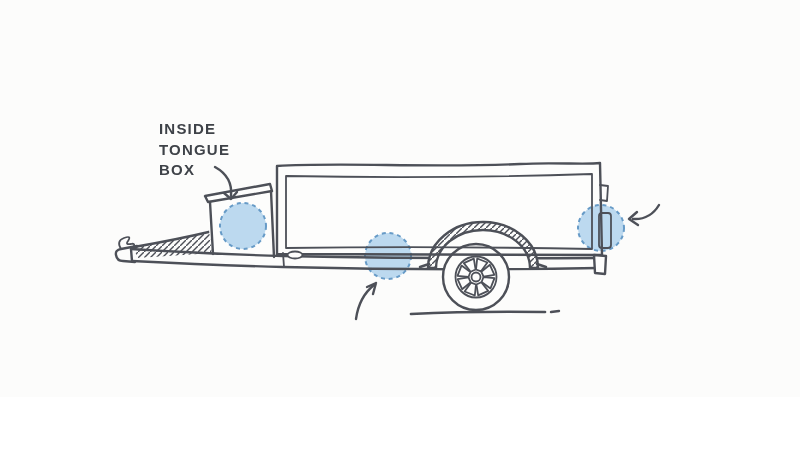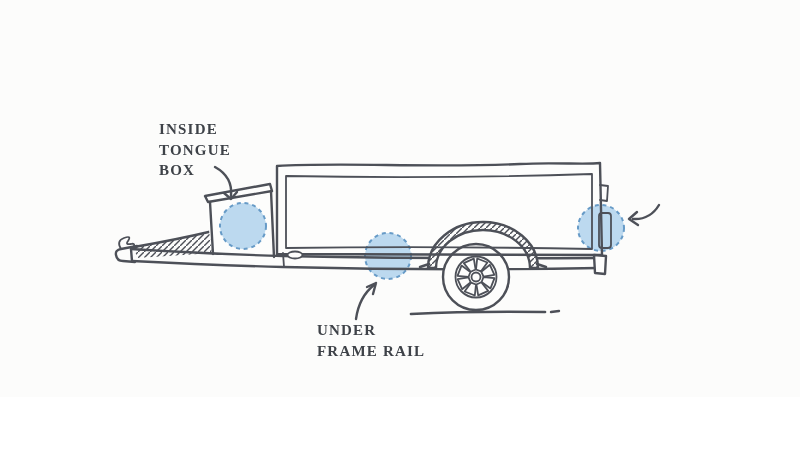--- a/index.html
+++ b/index.html
@@ -1,19 +1,19 @@
 <!DOCTYPE html>
 <html style="--bg: #fcfcfb; --ink: #4d5058; --ink-text: #3e4248; --hl-fill: #bcd9ef; --hl-stroke: #679bc7;"><head>
 <meta charset="utf-8">
 <style>
   html,body{margin:0;padding:0;background:#ffffff;}
   .stage{
     position:relative;width:800px;height:397px;overflow:hidden;
     background:var(--bg,#fcfcfb);
-    font-family:Liberation Serif, serif;
+    font-family:Liberation Sans, sans-serif;
   }
   svg{position:absolute;left:0;top:0;}
   .ink{stroke:var(--ink,#4d5058);fill:none;stroke-width:2.4;stroke-linecap:round;stroke-linejoin:round;}
   .thin{stroke-width:1.8;}
   .thick{stroke-width:2.7;}
   .fillwhite{fill:#fdfdfc;}
   .nofill{fill:none;}
   .whiteshape{fill:#fdfdfc;stroke:none;}
   .hl{fill:var(--hl-fill,#bcd9ef);stroke:var(--hl-stroke,#679bc7);stroke-width:2;stroke-dasharray:4 3.8;}
   .faint{stroke:#c8c8c4;stroke-width:1.4;fill:none;stroke-linecap:round;}
@@ -114,15 +114,13 @@
       <path class="ink" stroke-width="2.2" d="M356,319 Q359,297 374,285"></path>
       <path class="ink" stroke-width="2.2" d="M376,283 L367,287 M376,283 L373,294"></path>
     </g>
 
     <path class="faint" d="M549,421 q4,-1 7,-1"></path>
   </svg>
 
   <div class="label label-tongue">INSIDE
 TONGUE
 BOX</div>
-  <div class="label label-frame">UNDER
-FRAME RAIL</div>
 </div>
 
 </body></html>

